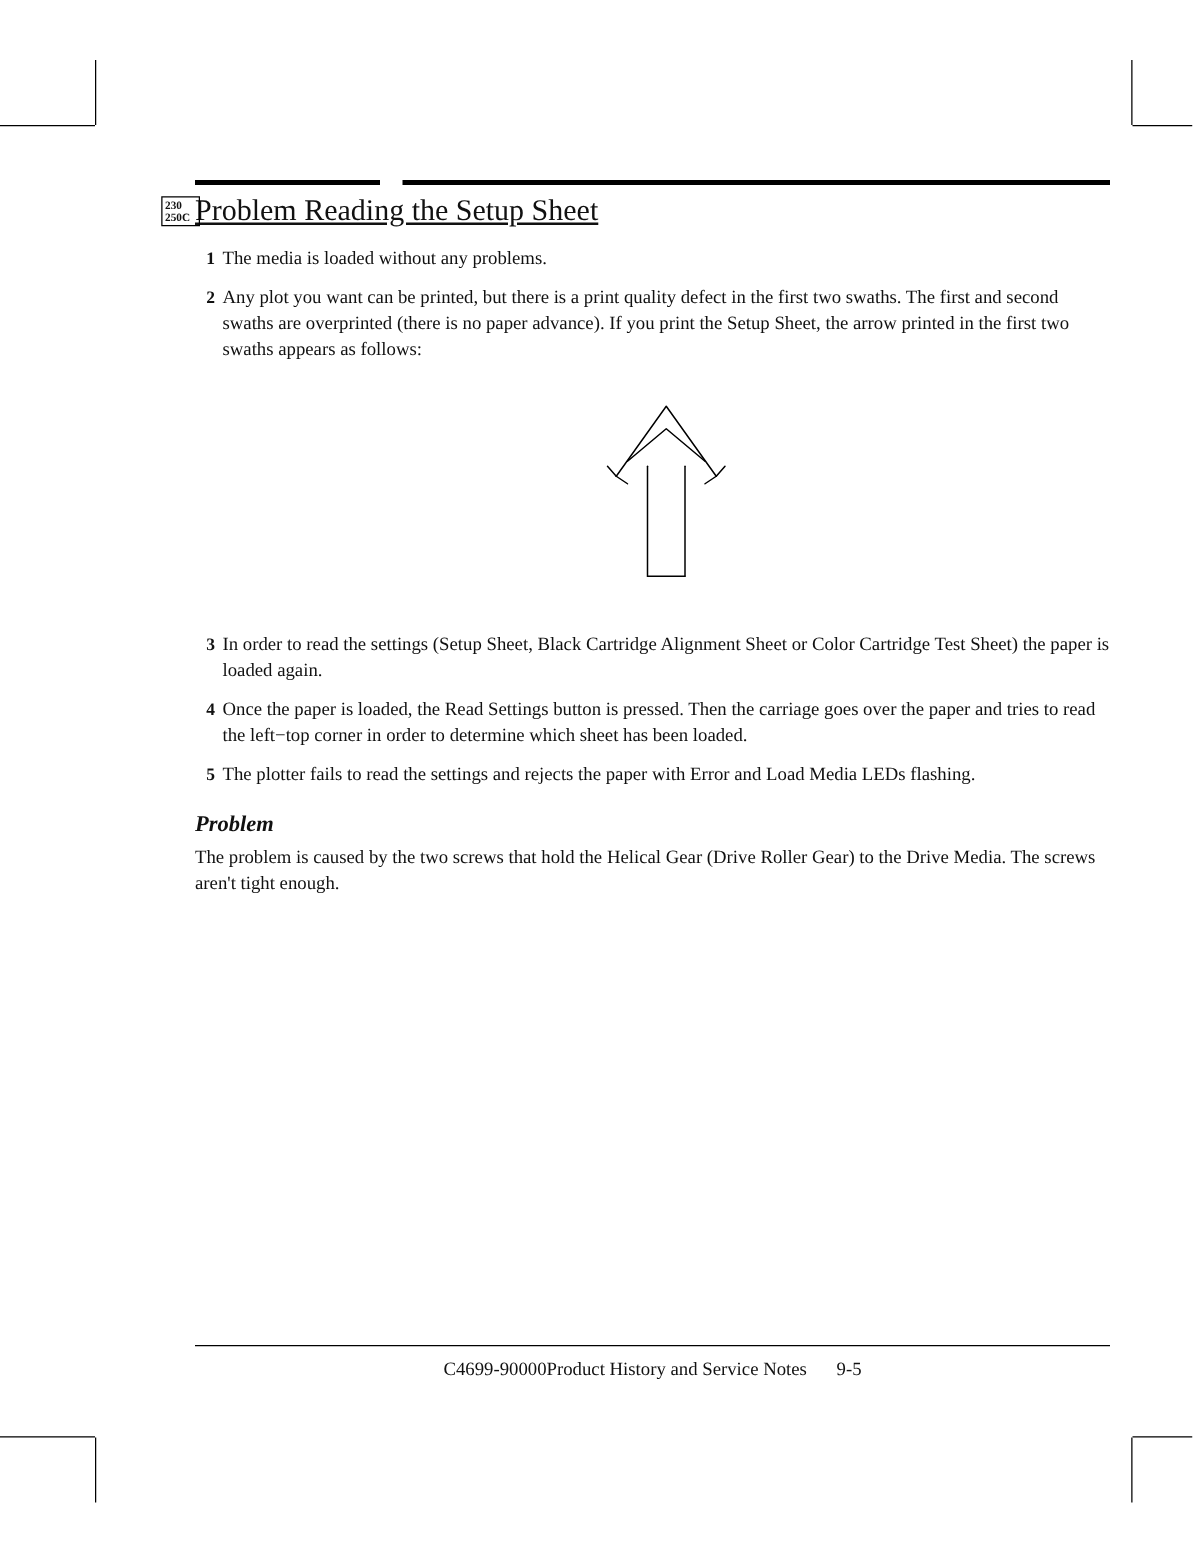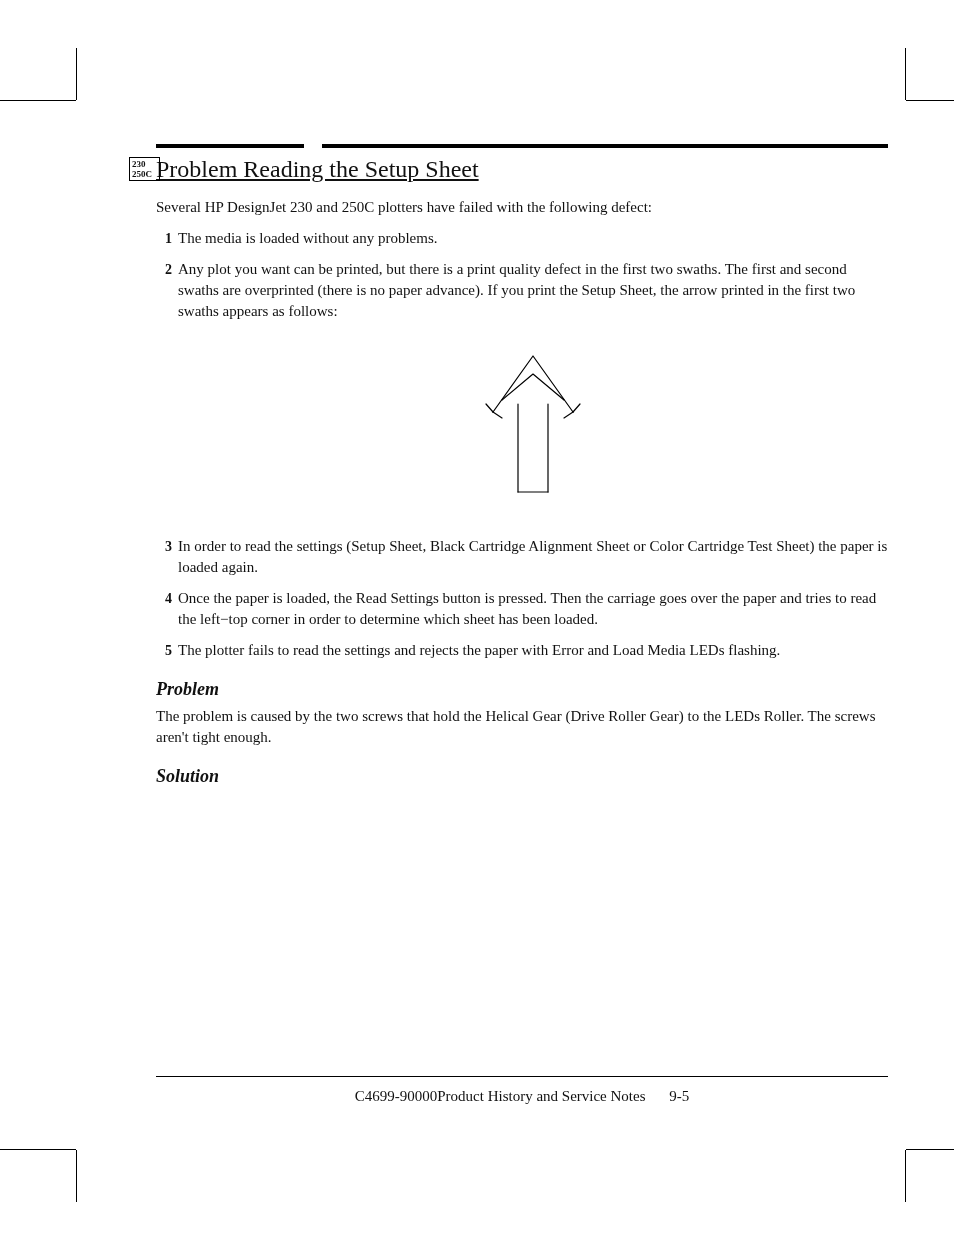--- a/index.html
+++ b/index.html
@@ -168,21 +168,20 @@
 
   <div class="content">
 
     <div class="model-badge">
       <div>230</div>
       <div>250C</div>
     </div>
 
     <h1 class="title">Problem Reading the Setup Sheet</h1>
 
-    <p class="intro">Several HP DesignJet 230 and 250C plotters have failed with the following defect:</p>
 
     <ol class="steps">
       <li>
         <span class="num">1</span>
         <span>The media is loaded without any problems.</span>
       </li>
       <li>
         <span class="num">2</span>
         <span>Any plot you want can be printed, but there is a print quality defect in the first two swaths. The first and second swaths are overprinted (there is no paper advance). If you print the Setup Sheet, the arrow printed in the first two swaths appears as follows:</span>
 
@@ -215,23 +214,22 @@
         <span class="num">4</span>
         <span>Once the paper is loaded, the Read Settings button is pressed. Then the carriage goes over the paper and tries to read the left−top corner in order to determine which sheet has been loaded.</span>
       </li>
       <li>
         <span class="num">5</span>
         <span>The plotter fails to read the settings and rejects the paper with Error and Load Media LEDs flashing.</span>
       </li>
     </ol>
 
     <h2 class="sub">Problem</h2>
-    <p class="body">The problem is caused by the two screws that hold the Helical Gear (Drive Roller Gear) to the LEDs Roller. The screws aren't tight enough.</p>
-
-    <h2 class="sub">Solution</h2>
+    <p class="body">The problem is caused by the two screws that hold the Helical Gear (Drive Roller Gear) to the Drive Media. The screws aren't tight enough.</p>
+
 
   </div>
 
   <div class="footer-rule"></div>
   <div class="footer">
     <span>C4699-90000</span>
     <span class="right">
       <span>Product History and Service Notes</span>
       <span class="pnum">9-5</span>
     </span>

